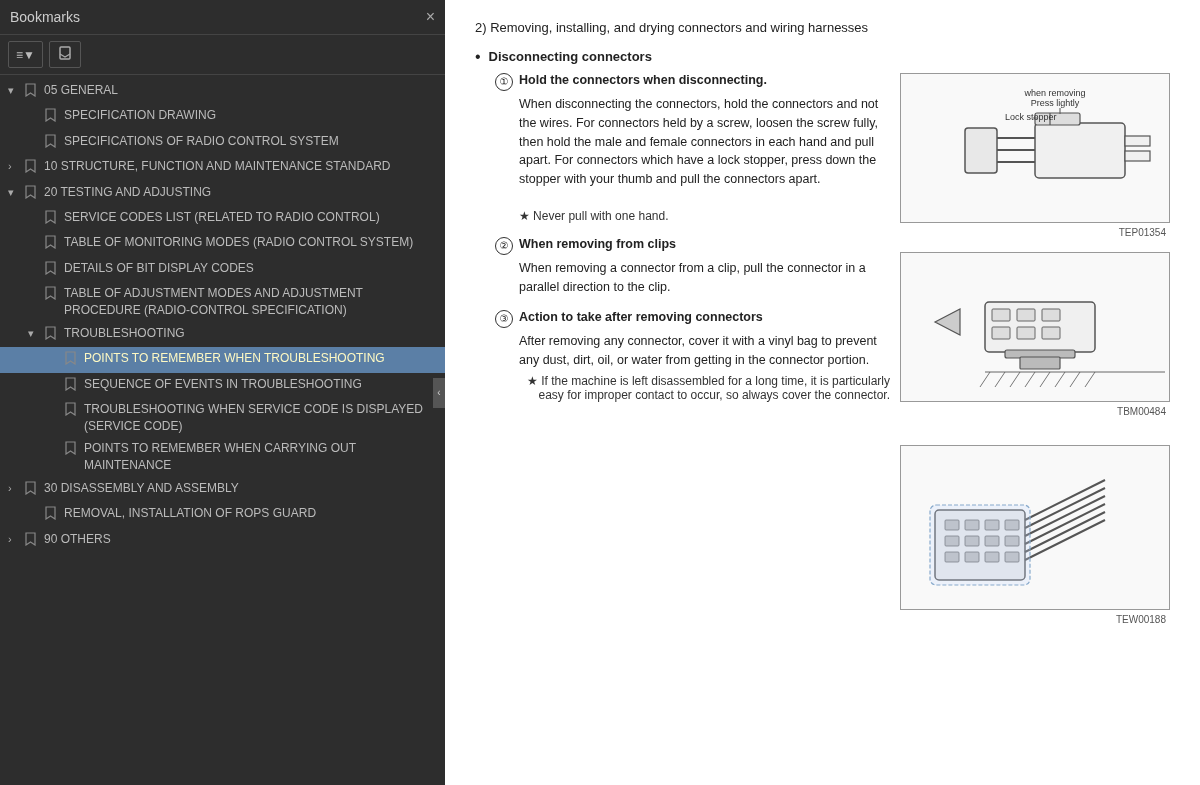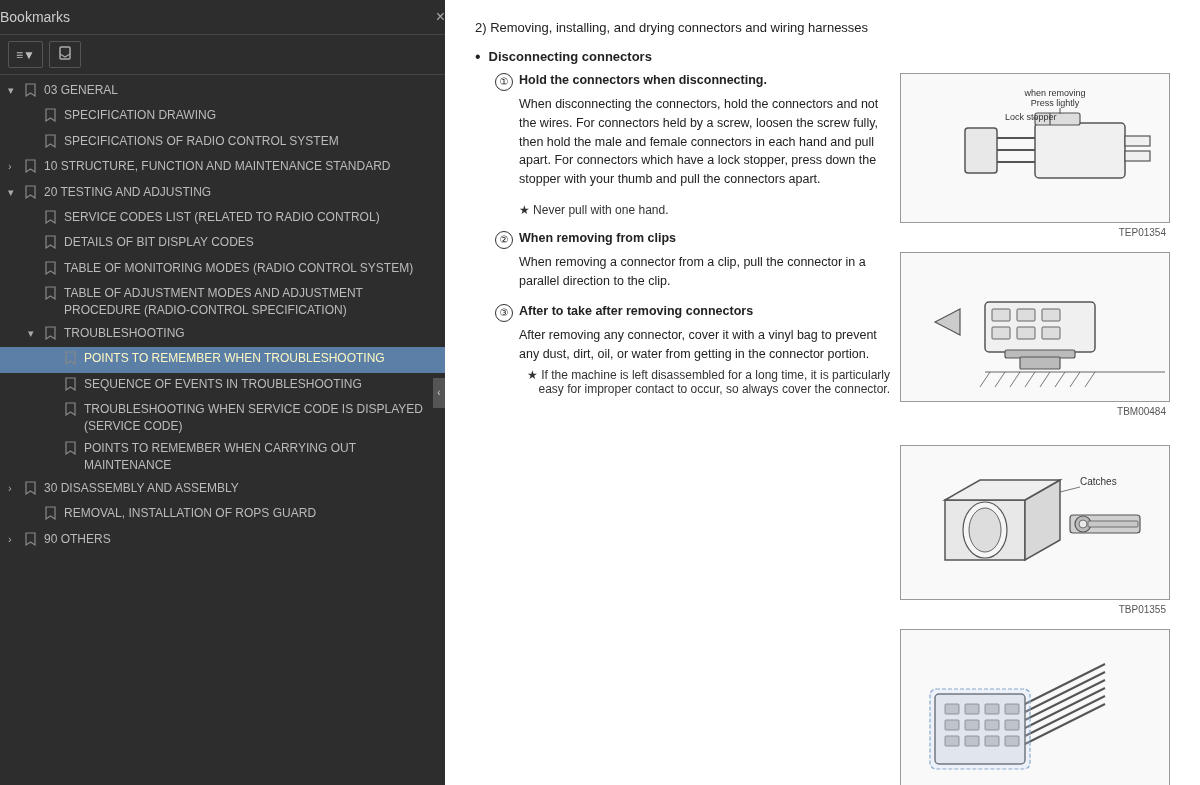--- a/index.html
+++ b/index.html
@@ -12,21 +12,21 @@
       background: #2d2d2d;
       color: #ccc;
       display: flex;
       flex-direction: column;
       height: 785px;
       overflow: hidden;
     }
 
     #sidebar-header {
       background: #2d2d2d;
-      padding: 8px 0;
+      padding: 8px 10px;
       display: flex;
       align-items: center;
       justify-content: space-between;
       border-bottom: 1px solid #444;
       gap: 28px;
     }
 
     #sidebar-title {
       font-size: 14px;
       color: #ccc;
@@ -208,21 +208,21 @@
       </svg>
     </button>
   </div>
   <div id="sidebar-content">
 
   <div class="tree-item level-1">
         <span class="expand-icon">▾</span>
         <span class="bookmark-icon"><svg width="11" height="14" viewBox="0 0 11 14">
             <path d="M1 1h9v12l-4.5-3L1 13V1z" fill="none" stroke="#888" stroke-width="1.2"></path>
           </svg></span>
-        <span class="item-label">03 GENERAL</span>
+        <span class="item-label">05 GENERAL</span>
       </div>
       <div class="tree-item level-2">
         <span class="expand-icon"></span>
         <span class="bookmark-icon"><svg width="11" height="14" viewBox="0 0 11 14">
             <path d="M1 1h9v12l-4.5-3L1 13V1z" fill="none" stroke="#888" stroke-width="1.2"></path>
           </svg></span>
         <span class="item-label">SPECIFICATION DRAWING</span>
       </div>
       <div class="tree-item level-2">
         <span class="expand-icon"></span>
@@ -250,28 +250,28 @@
         <span class="bookmark-icon"><svg width="11" height="14" viewBox="0 0 11 14">
             <path d="M1 1h9v12l-4.5-3L1 13V1z" fill="none" stroke="#888" stroke-width="1.2"></path>
           </svg></span>
         <span class="item-label">SERVICE CODES LIST (RELATED TO RADIO CONTROL)</span>
       </div>
       <div class="tree-item level-2">
         <span class="expand-icon"></span>
         <span class="bookmark-icon"><svg width="11" height="14" viewBox="0 0 11 14">
             <path d="M1 1h9v12l-4.5-3L1 13V1z" fill="none" stroke="#888" stroke-width="1.2"></path>
           </svg></span>
+        <span class="item-label">TABLE OF MONITORING MODES (RADIO CONTROL SYSTEM)</span>
+      </div>
+      <div class="tree-item level-2">
+        <span class="expand-icon"></span>
+        <span class="bookmark-icon"><svg width="11" height="14" viewBox="0 0 11 14">
+            <path d="M1 1h9v12l-4.5-3L1 13V1z" fill="none" stroke="#888" stroke-width="1.2"></path>
+          </svg></span>
         <span class="item-label">DETAILS OF BIT DISPLAY CODES</span>
-      </div>
-      <div class="tree-item level-2">
-        <span class="expand-icon"></span>
-        <span class="bookmark-icon"><svg width="11" height="14" viewBox="0 0 11 14">
-            <path d="M1 1h9v12l-4.5-3L1 13V1z" fill="none" stroke="#888" stroke-width="1.2"></path>
-          </svg></span>
-        <span class="item-label">TABLE OF MONITORING MODES (RADIO CONTROL SYSTEM)</span>
       </div>
       <div class="tree-item level-2">
         <span class="expand-icon"></span>
         <span class="bookmark-icon"><svg width="11" height="14" viewBox="0 0 11 14">
             <path d="M1 1h9v12l-4.5-3L1 13V1z" fill="none" stroke="#888" stroke-width="1.2"></path>
           </svg></span>
         <span class="item-label">TABLE OF ADJUSTMENT MODES AND ADJUSTMENT PROCEDURE (RADIO-CONTROL SPECIFICATION)</span>
       </div>
       <div class="tree-item level-2">
         <span class="expand-icon">▾</span>
@@ -351,35 +351,35 @@
 
     <div class="content-wrapper">
       <div class="left-content">
 
         <div class="sub-item" style="margin-bottom:14px;">
           <div style="display:flex; align-items:flex-start; margin-bottom:4px;">
             <span style="display:inline-block;width:18px;height:18px;border:1px solid #333;border-radius:50%;text-align:center;line-height:16px;font-size:10px;margin-right:6px;min-width:18px;">①</span>
             <span class="sub-item-title">Hold the connectors when disconnecting.</span>
           </div>
           <div class="sub-item-text" style="margin-left:24px;">When disconnecting the connectors, hold the connectors and not the wires. For connectors held by a screw, loosen the screw fully, then hold the male and female connectors in each hand and pull apart. For connectors which have a lock stopper, press down the stopper with your thumb and pull the connectors apart.</div>
-          <div class="star-note" style="margin-left:24px; margin-top:14px;">★  Never pull with one hand.</div>
+          <div class="star-note" style="margin-left:24px; margin-top:20px;">★  Never pull with one hand.</div>
         </div>
 
         <div class="sub-item" style="margin-bottom:14px;">
           <div style="display:flex; align-items:flex-start; margin-bottom:4px;">
             <span style="display:inline-block;width:18px;height:18px;border:1px solid #333;border-radius:50%;text-align:center;line-height:16px;font-size:10px;margin-right:6px;min-width:18px;">②</span>
             <span class="sub-item-title">When removing from clips</span>
           </div>
           <div class="sub-item-text" style="margin-left:24px;">When removing a connector from a clip, pull the connector in a parallel direction to the clip.</div>
         </div>
 
         <div class="sub-item" style="margin-bottom:14px;">
           <div style="display:flex; align-items:flex-start; margin-bottom:4px;">
             <span style="display:inline-block;width:18px;height:18px;border:1px solid #333;border-radius:50%;text-align:center;line-height:16px;font-size:10px;margin-right:6px;min-width:18px;">③</span>
-            <span class="sub-item-title">After to take after removing connectors</span>
+            <span class="sub-item-title">Action to take after removing connectors</span>
           </div>
           <div class="sub-item-text" style="margin-left:24px;">After removing any connector, cover it with a vinyl bag to prevent any dust, dirt, oil, or water from getting in the connector portion.</div>
           <div class="star-note" style="margin-left:24px; margin-top:4px;text-align:right;">★  If the machine is left disassembled for a long time, it is particularly easy for improper contact to occur, so always cover the connector.</div>
         </div>
 
       </div>
 
       <div class="right-diagrams">
 
         <div style="margin-bottom:6px;">
@@ -435,42 +435,20 @@
               <line x1="130" y1="115" x2="120" y2="130" stroke="#555" stroke-width="0.8"></line>
               <line x1="145" y1="115" x2="135" y2="130" stroke="#555" stroke-width="0.8"></line>
               <line x1="160" y1="115" x2="150" y2="130" stroke="#555" stroke-width="0.8"></line>
               <line x1="175" y1="115" x2="165" y2="130" stroke="#555" stroke-width="0.8"></line>
               <line x1="190" y1="115" x2="180" y2="130" stroke="#555" stroke-width="0.8"></line>
             </svg>
           </div>
           <div class="diagram-caption" style="font-size:10px; color:#555; text-align:right; width:270px;">TBM00484</div>
         </div>
 
-        <div style="margin-bottom:6px;">
-          <div class="diagram-box" style="width:270px; height:155px;">
-            <svg width="260" height="145" viewBox="0 0 260 145">
-
-              <path d="M40,50 L120,50 L120,110 L40,110 Z" fill="#e8e8e8" stroke="#555" stroke-width="1.5"></path>
-              <path d="M120,50 L155,30 L155,90 L120,110 Z" fill="#d8d8d8" stroke="#555" stroke-width="1.5"></path>
-              <path d="M40,50 L75,30 L155,30 L120,50 Z" fill="#efefef" stroke="#555" stroke-width="1.5"></path>
-
-              <ellipse cx="80" cy="80" rx="22" ry="28" fill="#f5f5f5" stroke="#555" stroke-width="1.2"></ellipse>
-              <ellipse cx="80" cy="80" rx="16" ry="22" fill="#ddd" stroke="#666" stroke-width="1"></ellipse>
-
-              <text x="175" y="35" font-size="10" fill="#333">Catches</text>
-              <line x1="175" y1="37" x2="155" y2="42" stroke="#555" stroke-width="0.8"></line>
-
-              <rect x="165" y="65" width="70" height="18" rx="3" fill="#d0d0d0" stroke="#555" stroke-width="1.2"></rect>
-              <circle cx="178" cy="74" r="8" fill="#bbb" stroke="#555" stroke-width="1.2"></circle>
-              <circle cx="178" cy="74" r="4" fill="#e8e8e8" stroke="#555" stroke-width="0.8"></circle>
-              <rect x="183" y="71" width="50" height="6" rx="1" fill="#c8c8c8" stroke="#555" stroke-width="0.8"></rect>
-            </svg>
-          </div>
-          <div class="diagram-caption" style="font-size:10px; color:#555; text-align:right; width:270px;">TBP01355</div>
-        </div>
 
         <div style="margin-bottom:6px;">
           <div class="diagram-box" style="width:270px; height:165px;">
             <svg width="260" height="155" viewBox="0 0 260 155">
 
               <rect x="30" y="60" width="90" height="70" rx="4" fill="#e8e8e8" stroke="#555" stroke-width="1.5"></rect>
 
               <rect x="40" y="70" width="14" height="10" rx="1" fill="#bbb" stroke="#666" stroke-width="0.8"></rect>
               <rect x="60" y="70" width="14" height="10" rx="1" fill="#bbb" stroke="#666" stroke-width="0.8"></rect>
               <rect x="80" y="70" width="14" height="10" rx="1" fill="#bbb" stroke="#666" stroke-width="0.8"></rect>

